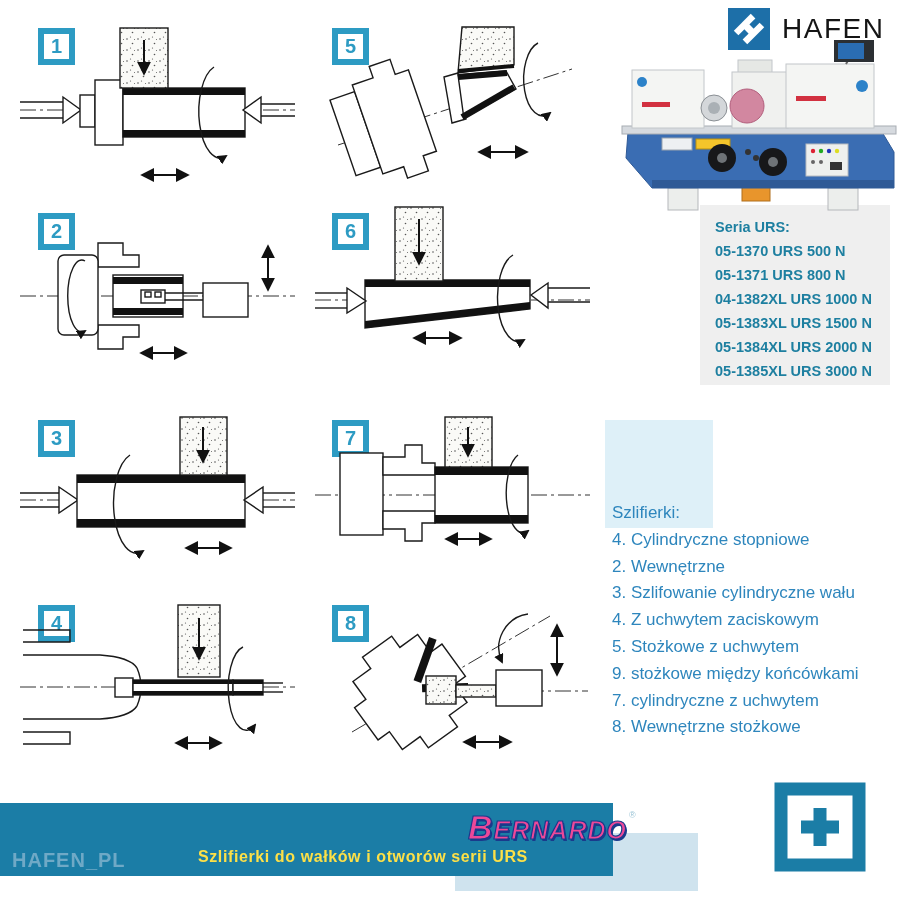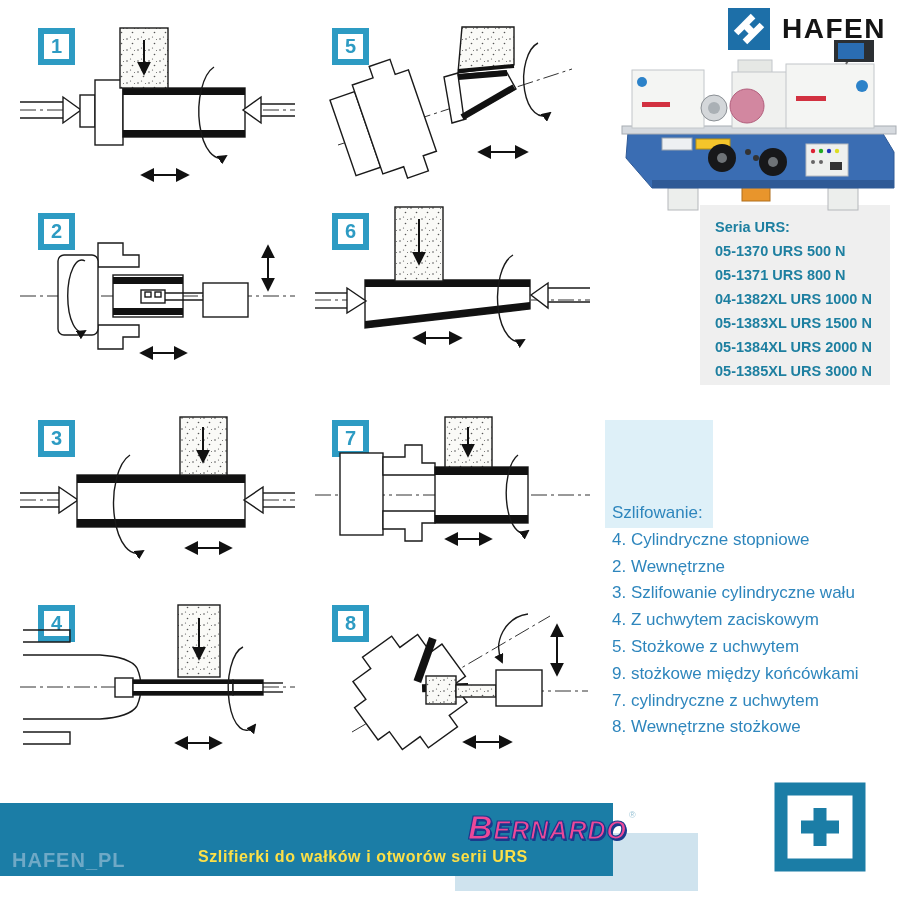--- a/index.html
+++ b/index.html
@@ -1,20 +1,20 @@
 <!DOCTYPE html>
 <html><head>
 <meta charset="utf-8">
 <style>
   html,body{margin:0;padding:0;background:#fff;}
   #page{position:relative;width:900px;height:900px;background:#fff;overflow:hidden;
         font-family:"Liberation Sans",sans-serif;}
   
   .logo-wrap{position:absolute;left:728px;top:8px;display:flex;align-items:center;gap:12px;}
-  .logo-text{font-size:28px;font-weight:700;letter-spacing:1.5px;color:#151515;}
+  .logo-text{font-size:28px;font-weight:400;letter-spacing:1.5px;color:#151515;}
   
   .badge{position:absolute;width:25px;height:25px;background:#fff;border:6px solid #2d9bc3;
          display:flex;align-items:center;justify-content:center;
          font-size:20px;font-weight:700;color:#2d9bc3;}
   
   .panel{position:absolute;left:700px;top:205px;width:190px;height:180px;background:#efefef;z-index:1;}
   .series{position:absolute;left:715px;top:215px;width:180px;z-index:1;}
   .series div{font-size:14.5px;font-weight:700;color:#1d7fa0;line-height:24px;white-space:nowrap;}
   
   .hl{position:absolute;left:605px;top:420px;width:108px;height:108px;background:#def0f8;z-index:0;}
@@ -122,21 +122,21 @@
     <div>05-1370 URS 500 N</div>
     <div>05-1371 URS 800 N</div>
     <div>04-1382XL URS 1000 N</div>
     <div>05-1383XL URS 1500 N</div>
     <div>05-1384XL URS 2000 N</div>
     <div>05-1385XL URS 3000 N</div>
   </div>
 
   <div class="hl"></div>
   <div class="glist">
-    <div>Szlifowanie:</div>
+    <div>Szlifierki:</div>
     <div>4. Cylindryczne stopniowe</div>
     <div>2. Wewnętrzne</div>
     <div>3. Szlifowanie cylindryczne wału</div>
     <div>4. Z uchwytem zaciskowym</div>
     <div>5. Stożkowe z uchwytem</div>
     <div>9. stożkowe między końcówkami</div>
     <div>7. cylindryczne z uchwytem</div>
     <div>8. Wewnętrzne stożkowe</div>
   </div>
 

